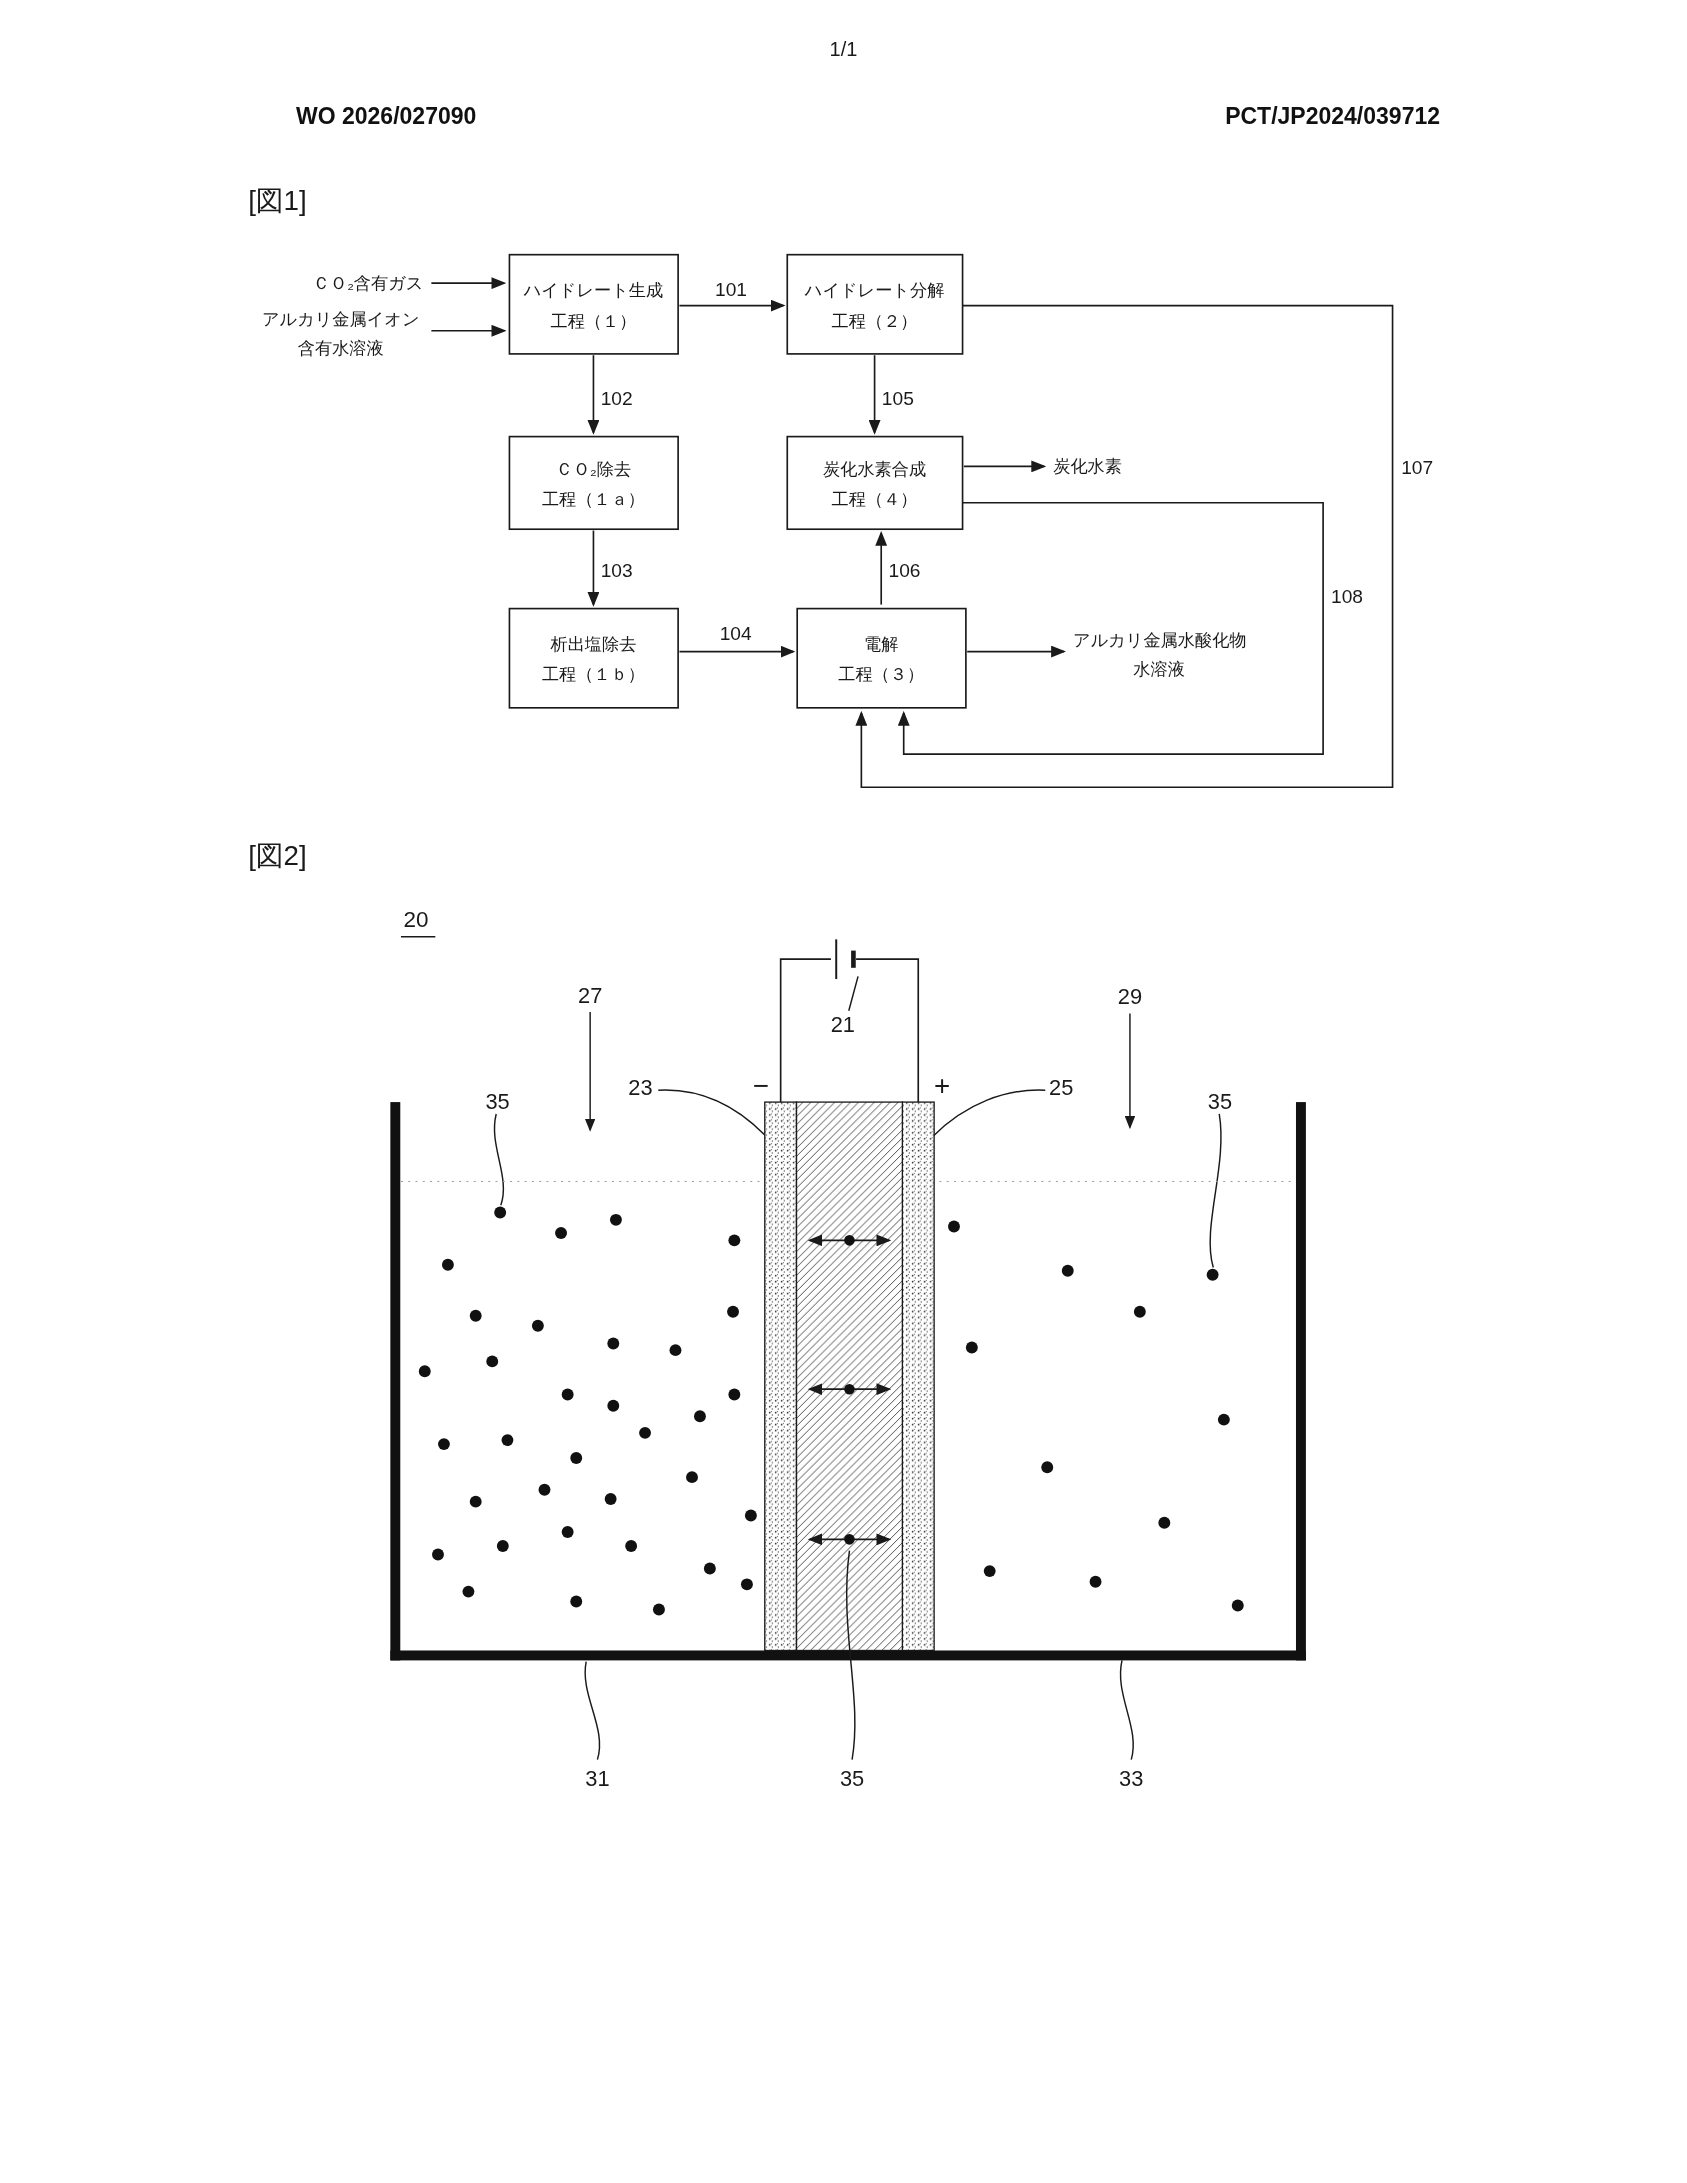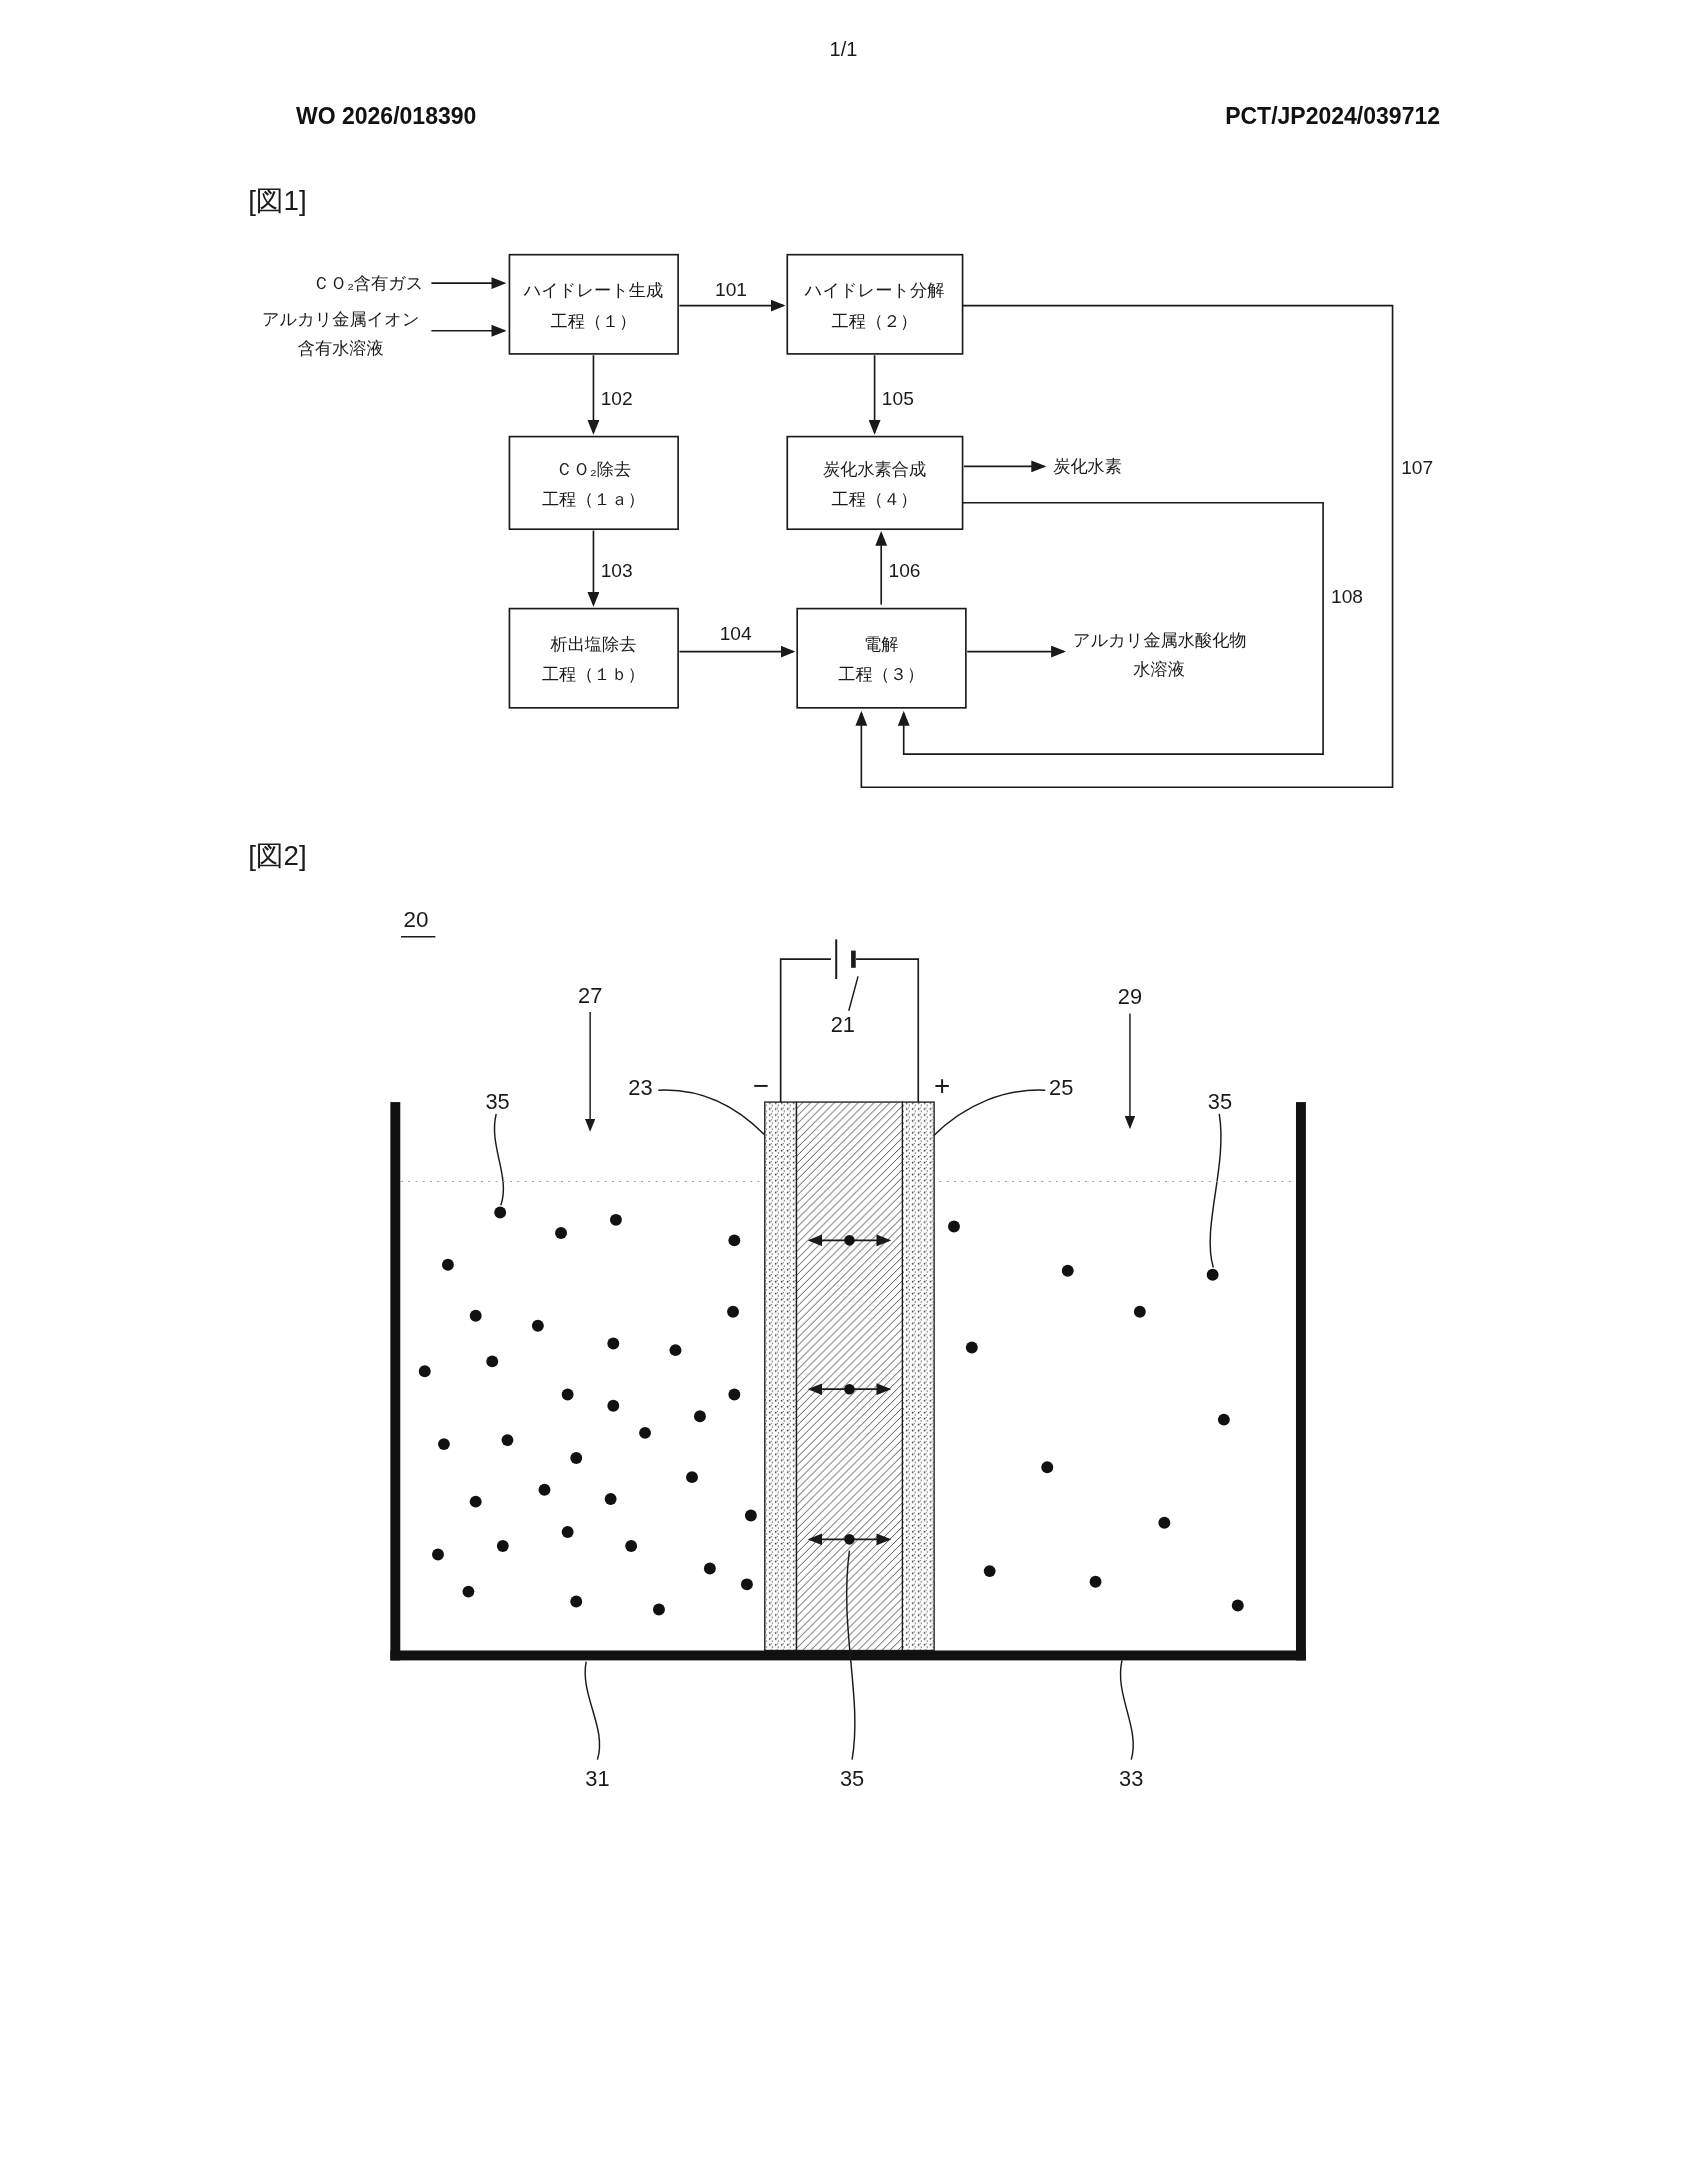--- a/index.html
+++ b/index.html
@@ -24,21 +24,21 @@
   .strip{stroke:#1a1a1a;stroke-width:2;}
   .dot{fill:#111111;stroke:none;}
   .waterline{stroke:#999999;stroke-width:1.5;stroke-dasharray:3 8;fill:none;}
 </style>
 </head>
 <body>
 
 <div class="page">
 
   <div class="page-num">1/1</div>
-  <div class="pub-num">WO 2026/018390</div>
+  <div class="pub-num">WO 2026/027090</div>
   <div class="app-num">PCT/JP2024/039712</div>
 
   <svg class="canvas" width="1687" height="2183" viewBox="0 0 2550 3300">
     <defs>
       <marker id="arrow" viewBox="0 0 10 8" markerWidth="9" markerHeight="7.2" refX="8.5" refY="4" orient="auto-start-reverse" markerUnits="strokeWidth">
         <path d="M0,0 L10,4 L0,8 Z" fill="#1a1a1a"></path>
       </marker>
       <pattern id="stipple" width="9" height="9" patternUnits="userSpaceOnUse">
         <rect width="9" height="9" fill="#ffffff"></rect>
         <circle cx="2.5" cy="2.5" r="1.3" fill="#333333"></circle>

